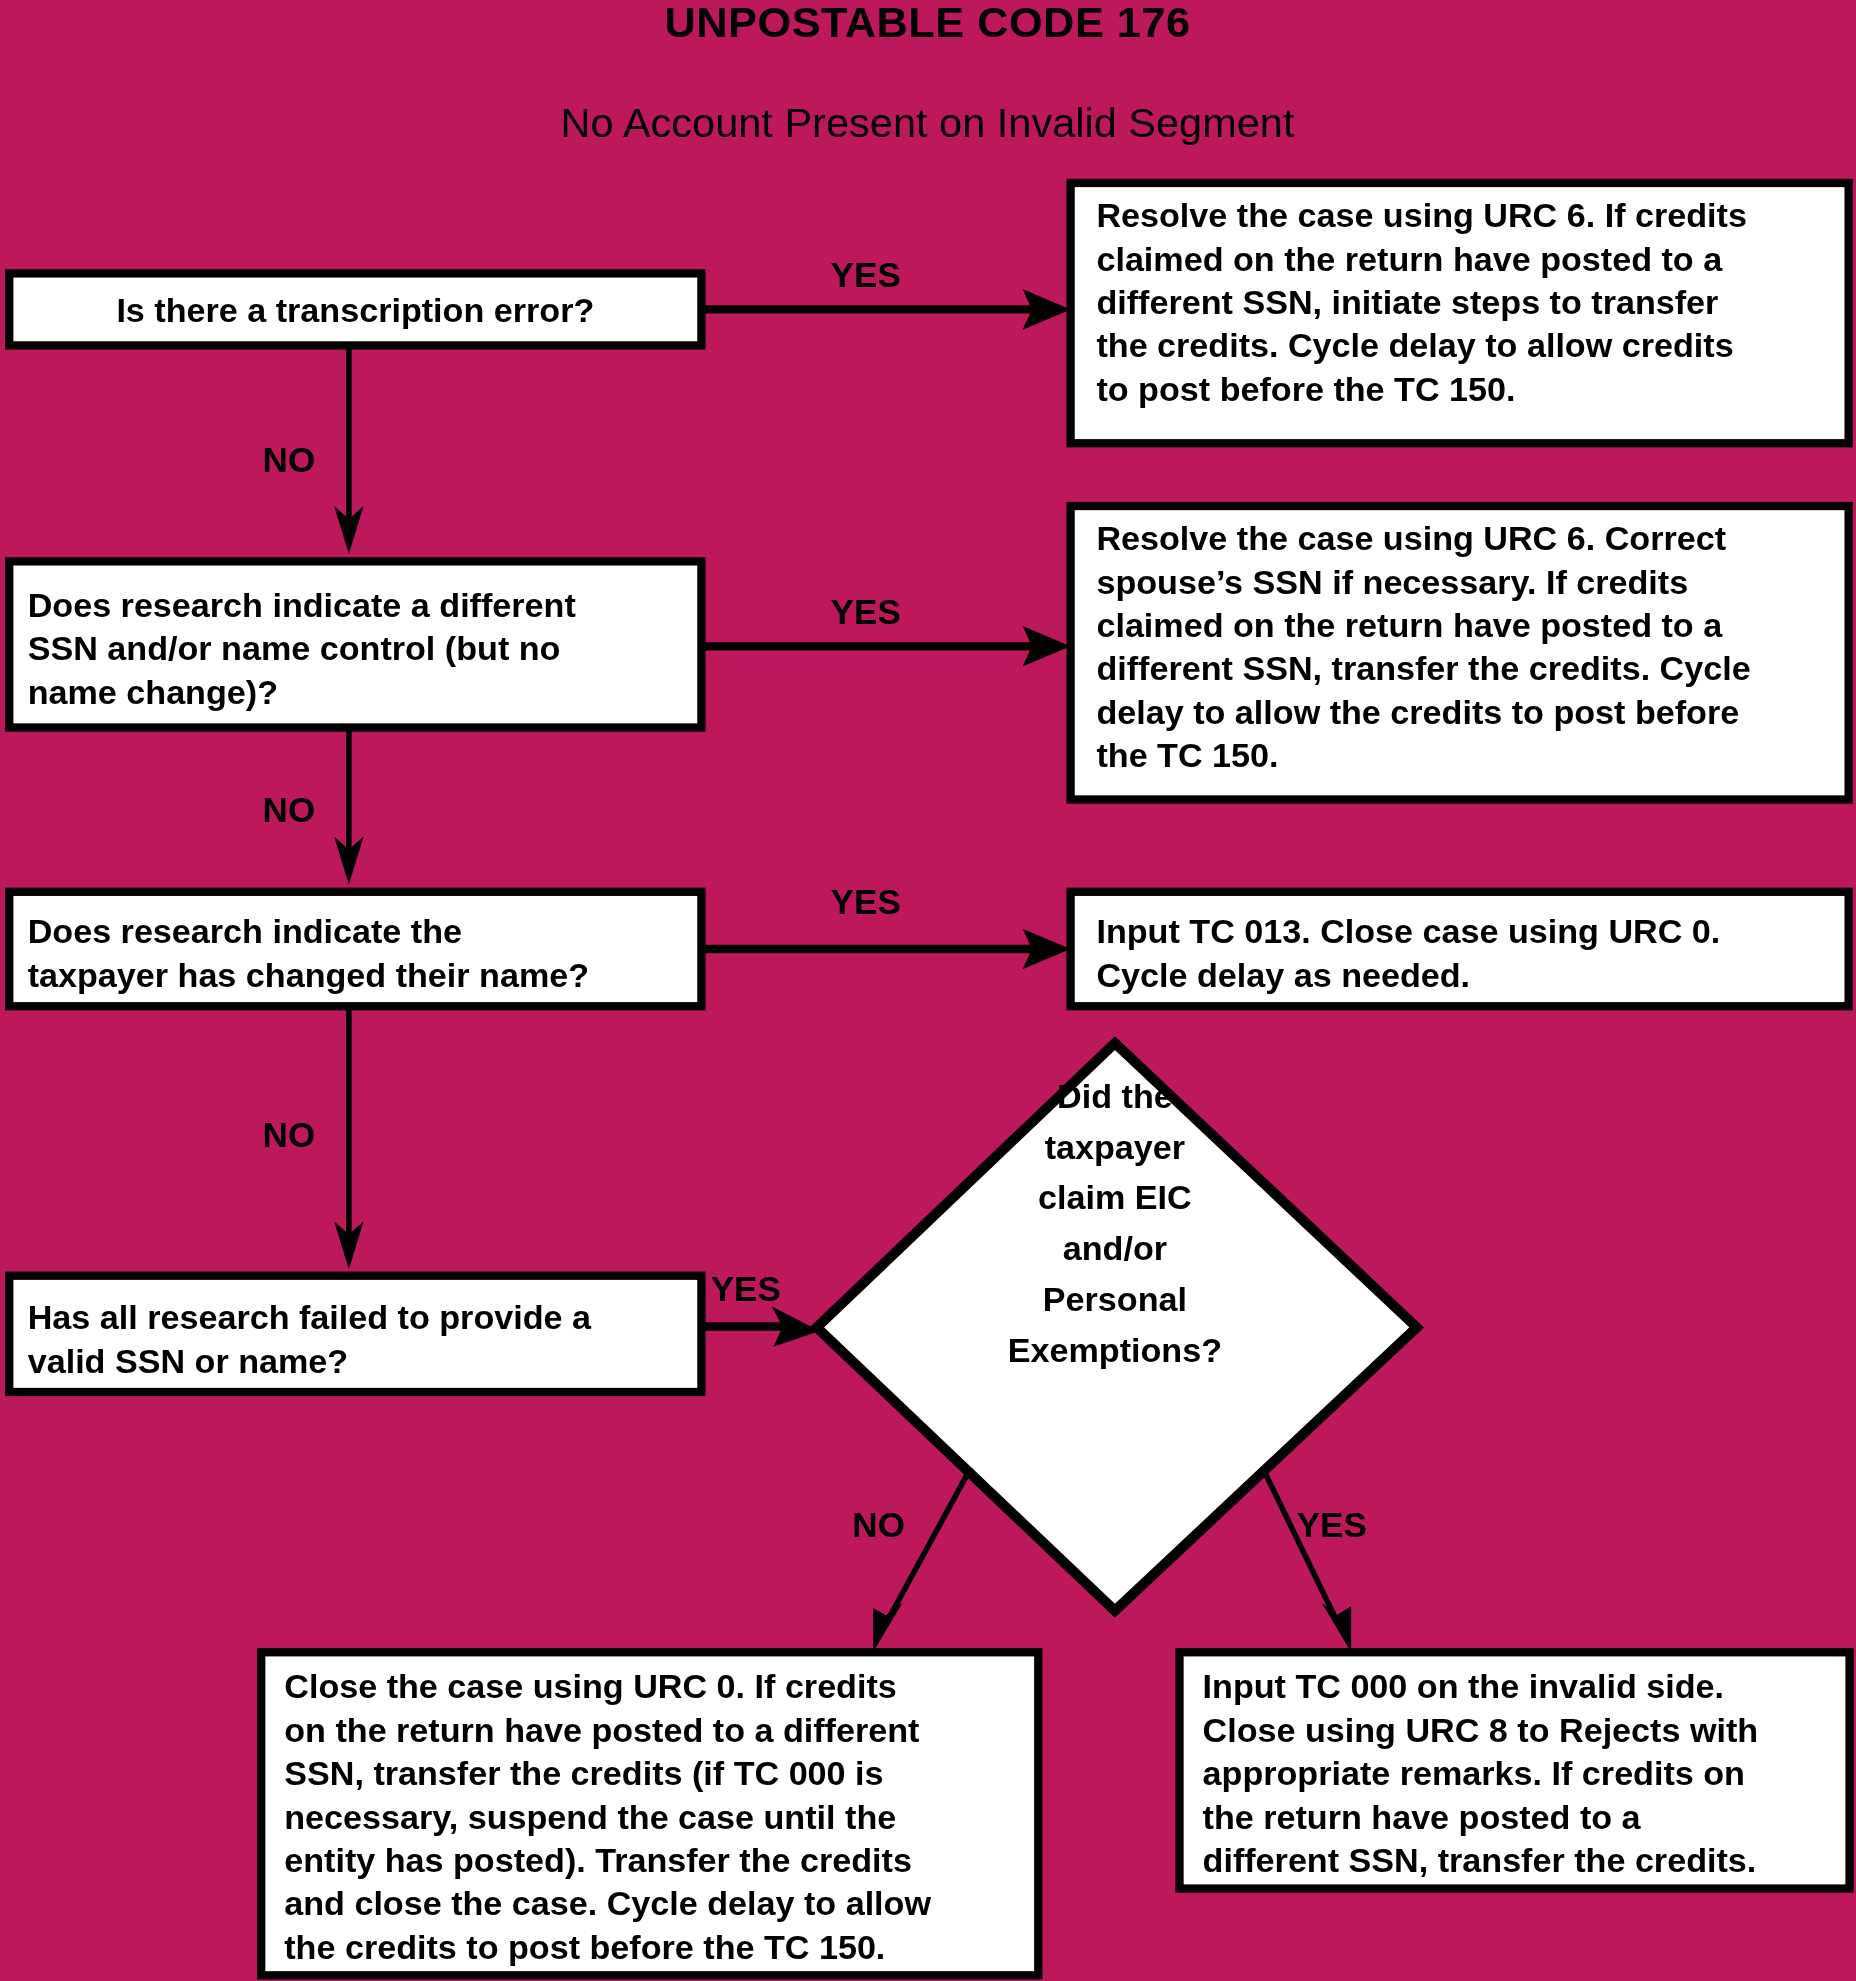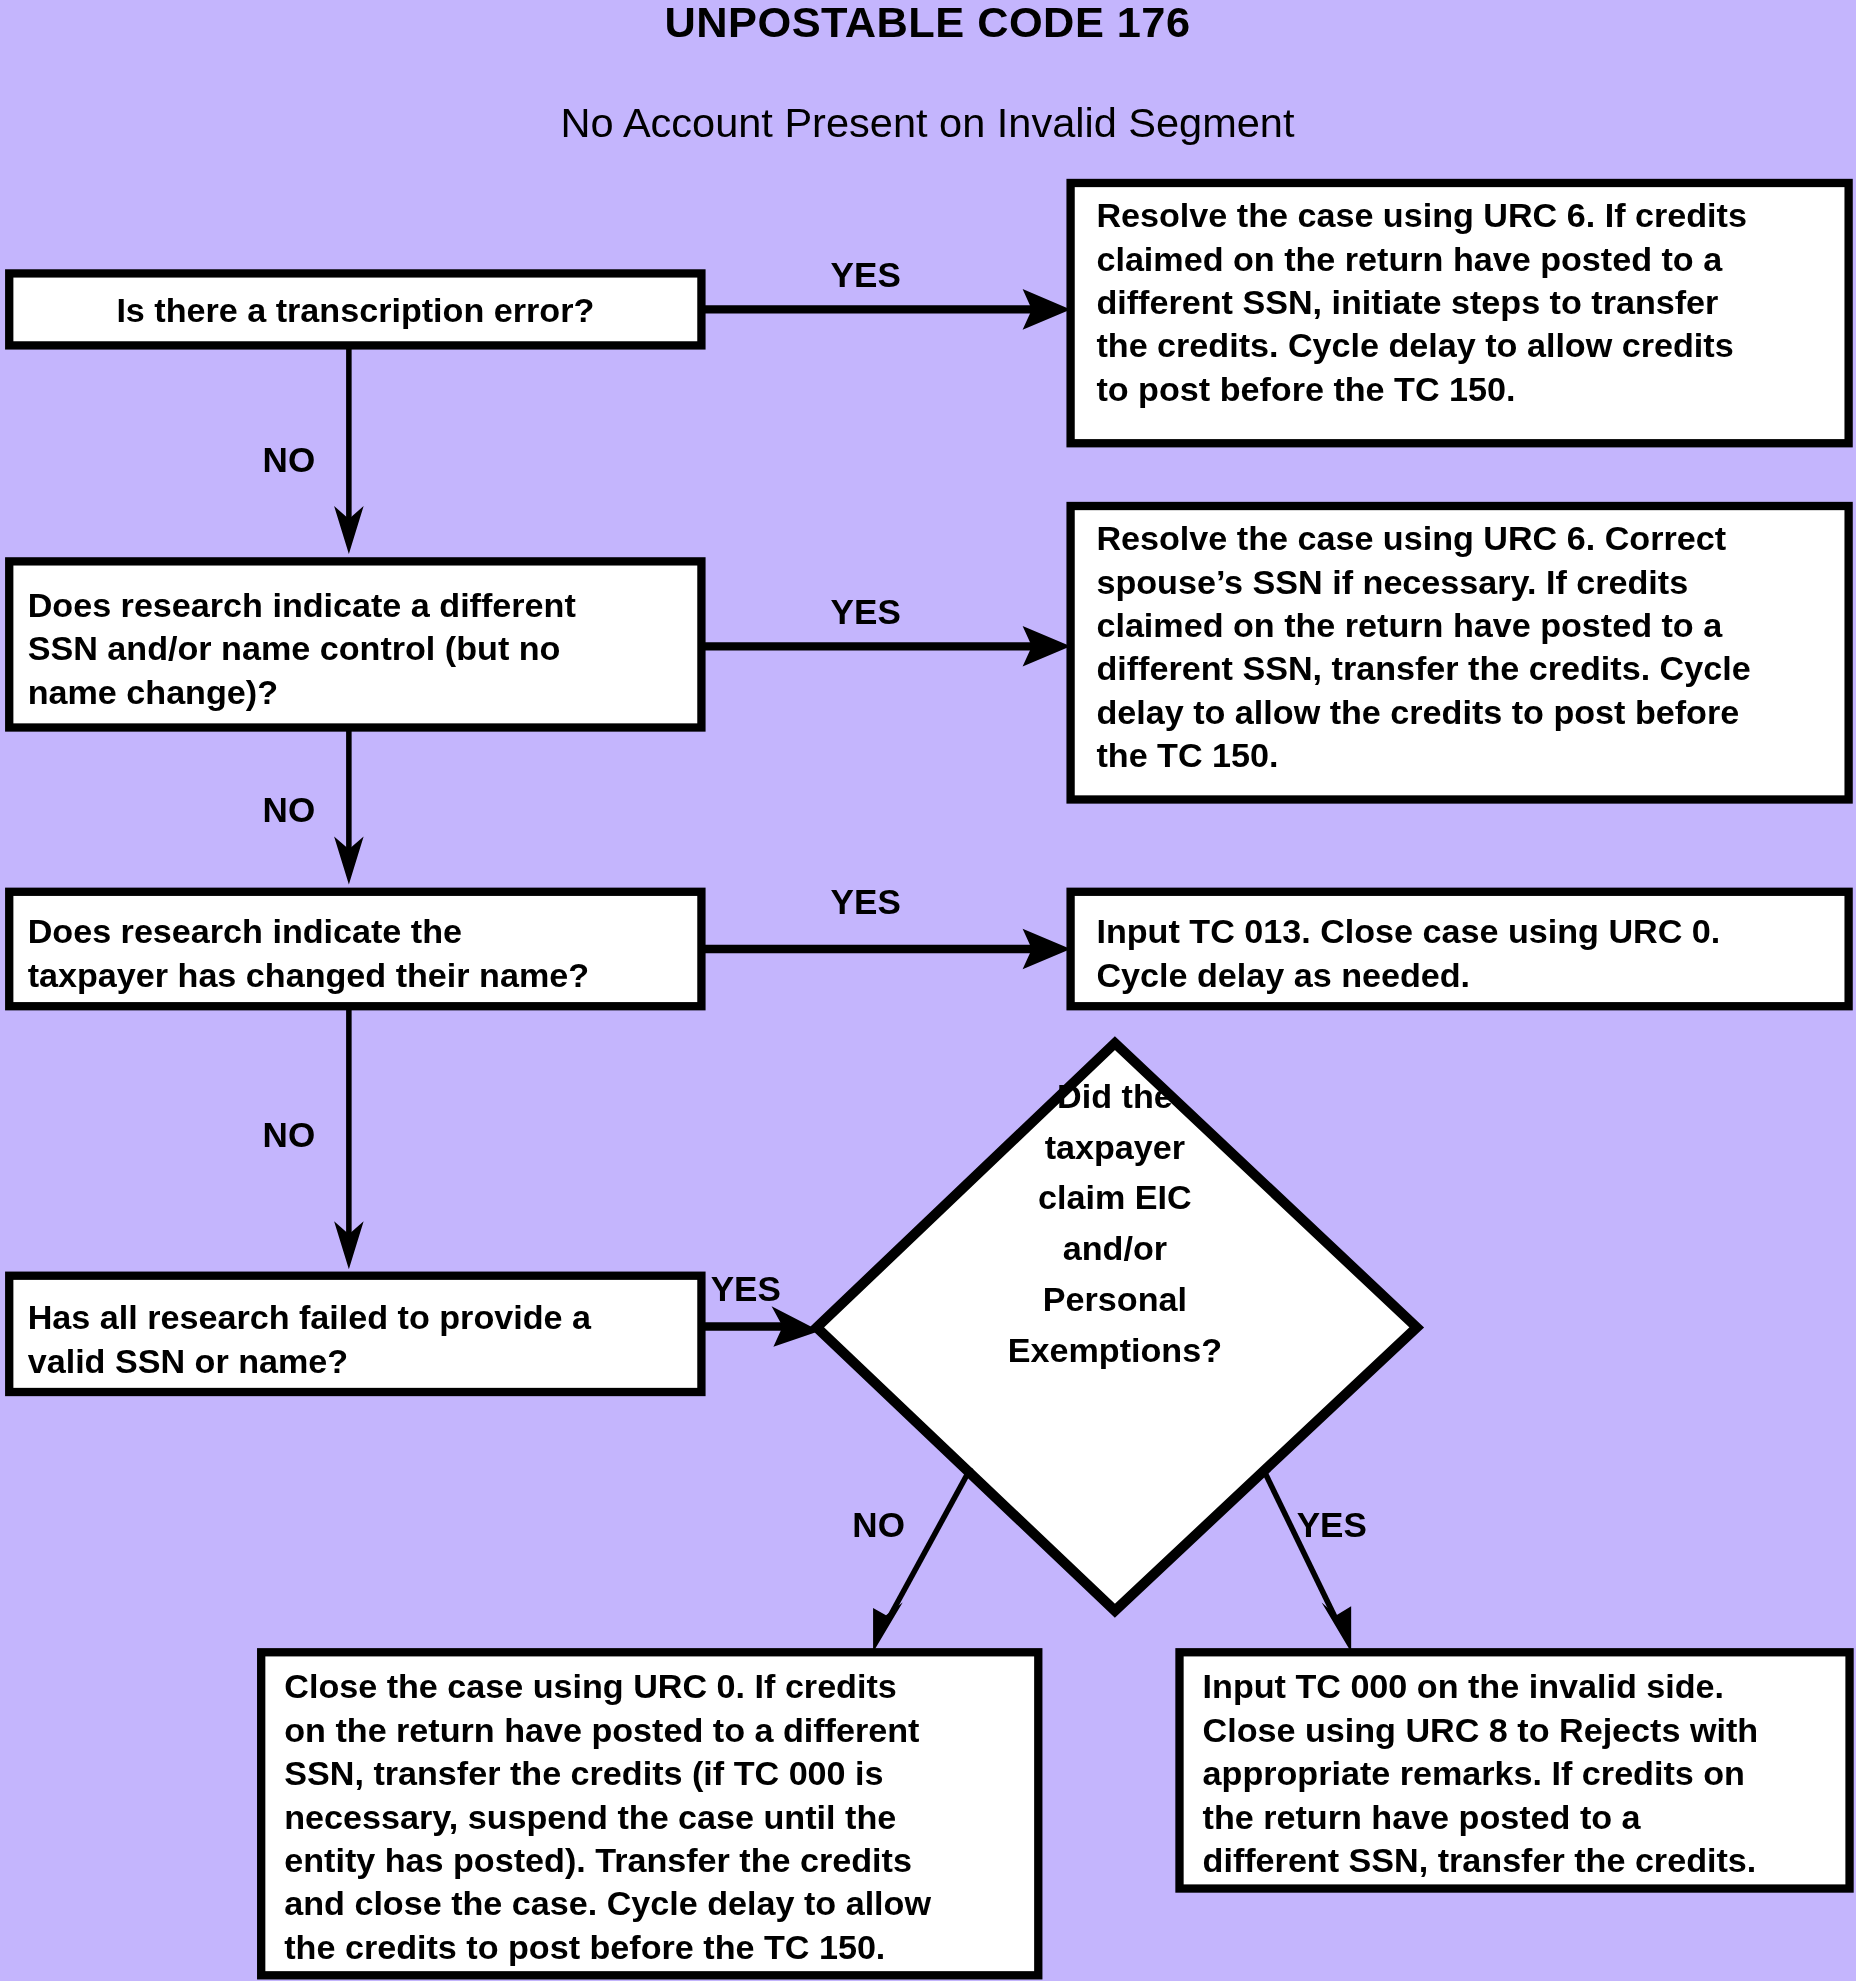--- a/index.html
+++ b/index.html
@@ -7,21 +7,21 @@
     padding: 0;
     background: #ffffff;
   }
   body {
     font-family: "Liberation Sans", sans-serif;
   }
   #page {
     position: relative;
     width: 1856px;
     height: 1982px;
-    background: #c4b5fd;
+    background: #be185d;
     overflow: hidden;
   }
   #chart-svg {
     position: absolute;
     left: 0;
     top: 0;
     width: 1856px;
     height: 1982px;
   }
   .title-main {

